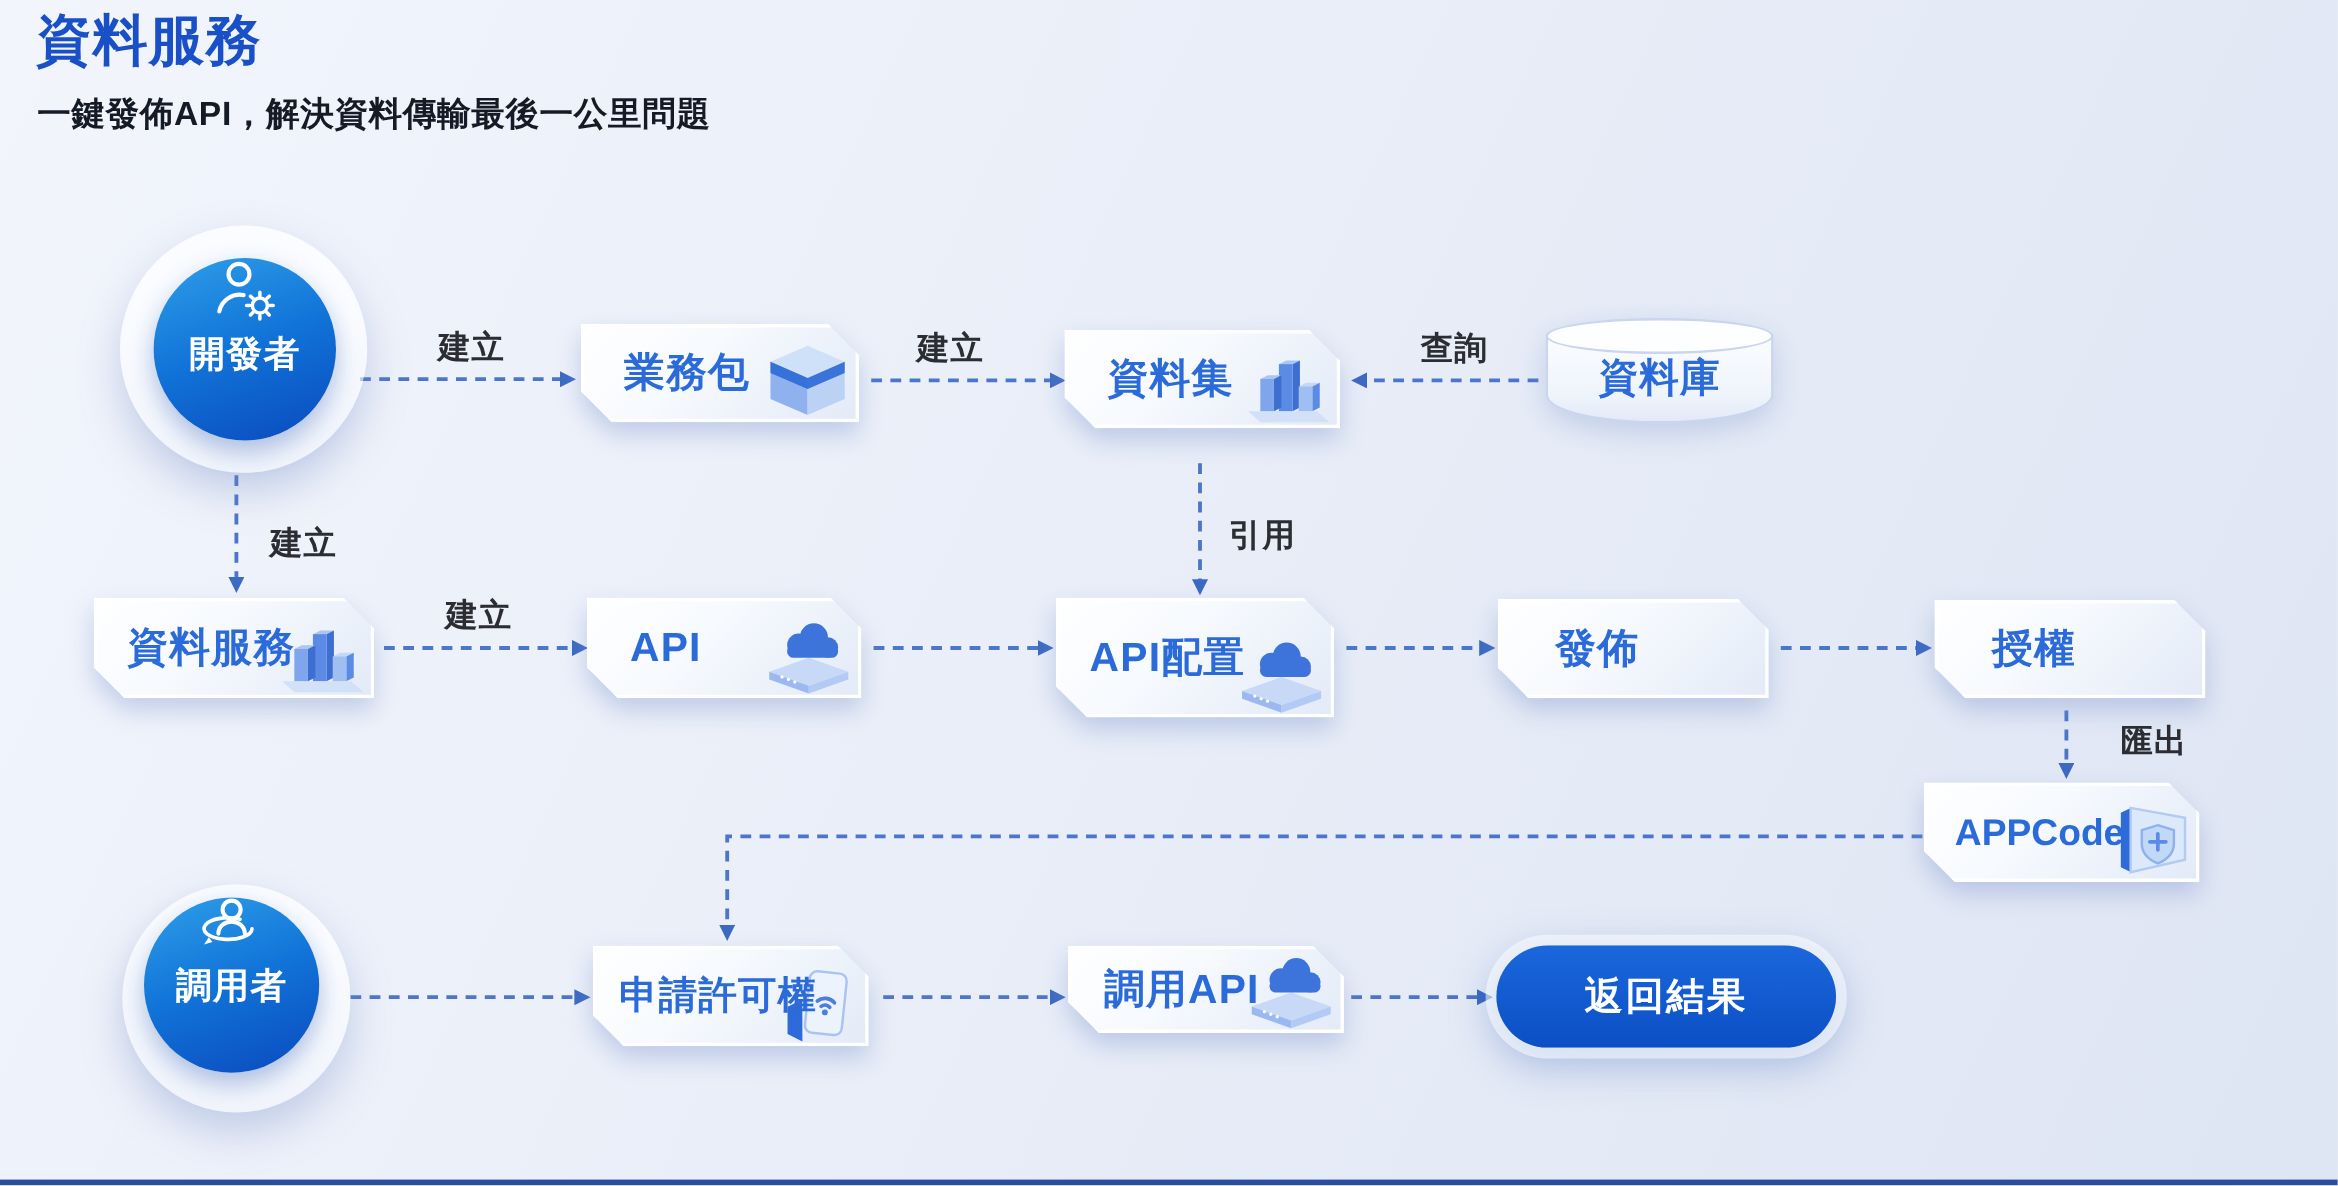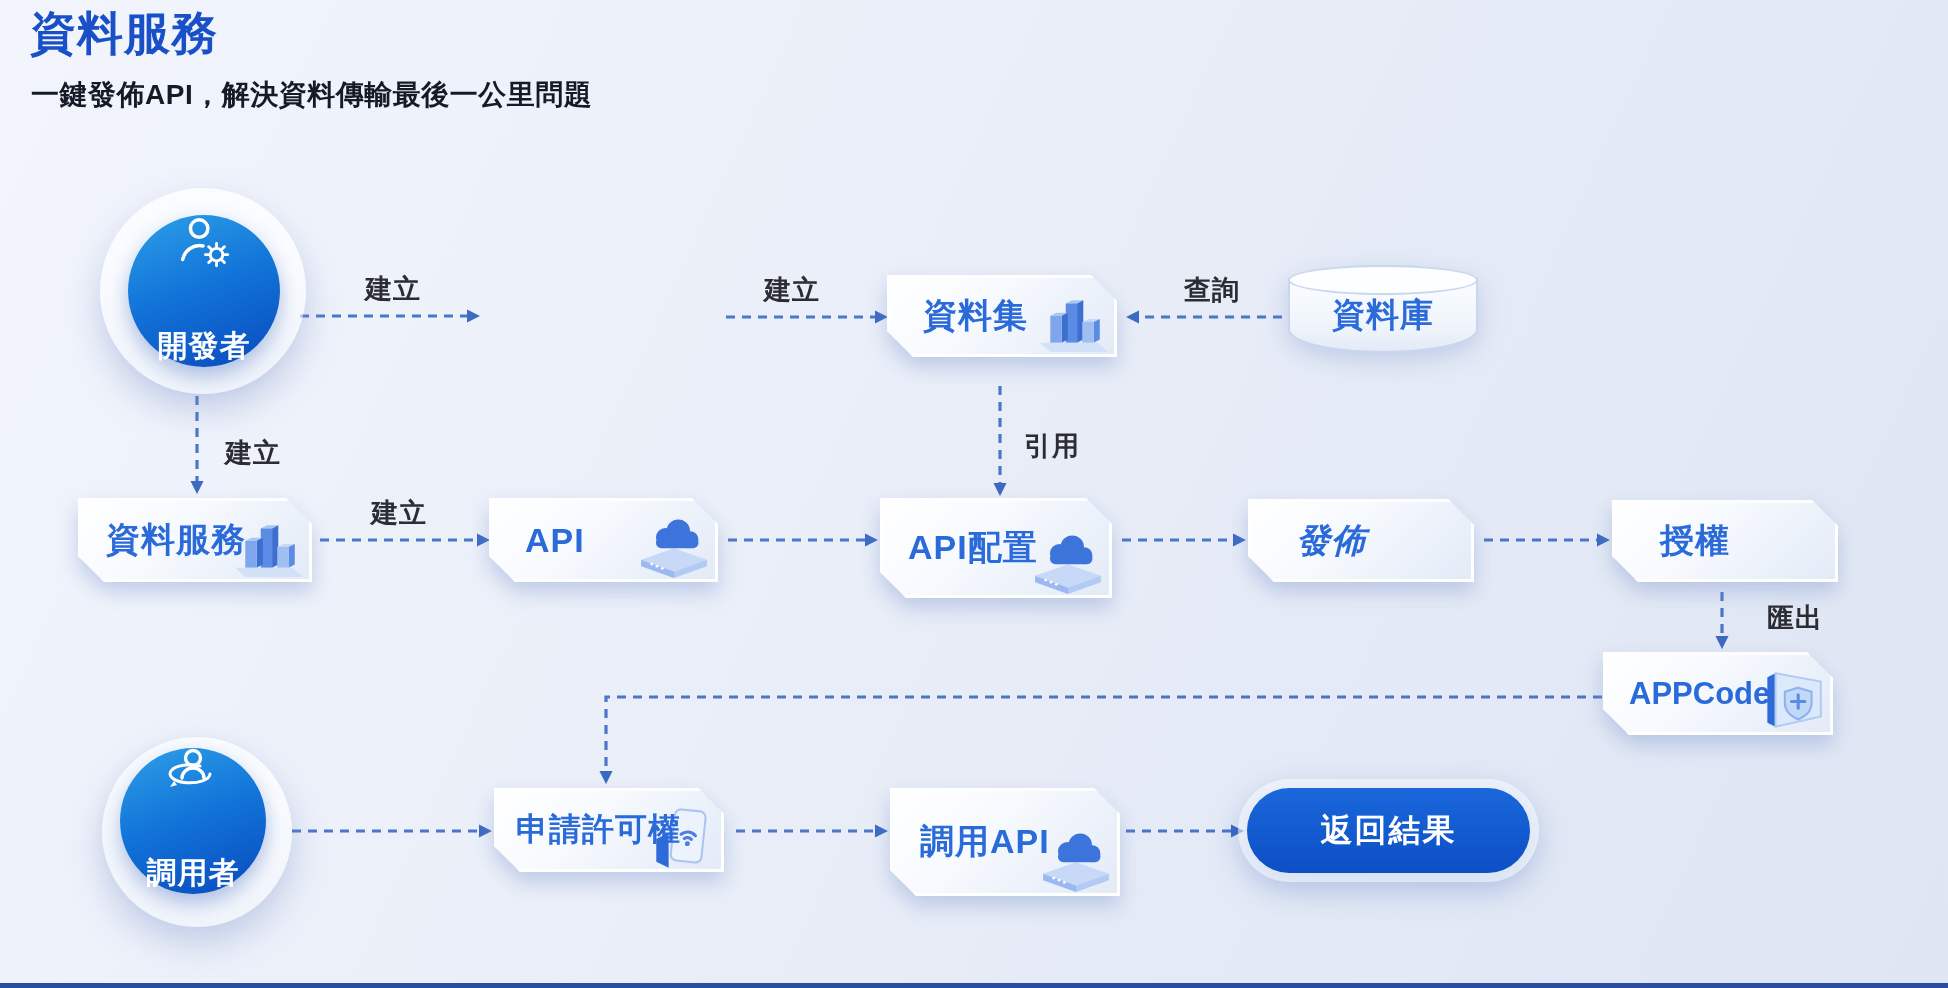--- a/index.html
+++ b/index.html
@@ -25,21 +25,21 @@
 
   
   .actor-halo{
     position:absolute;border-radius:50%;
     background:radial-gradient(circle at 50% 42%,#FAFCFF 58%,rgba(250,252,255,.25) 78%,rgba(250,252,255,0) 100%);
     box-shadow:0 16px 34px rgba(120,145,200,.38);
   }
   .actor-circle{
     position:absolute;border-radius:50%;
     background:linear-gradient(160deg,#2E9FE8 0%,#1173D8 48%,#0A4ABD 100%);
-    display:flex;flex-direction:column;align-items:center;justify-content:space-between;
+    display:flex;flex-direction:column;align-items:center;justify-content:flex-start;
     box-shadow:0 10px 22px rgba(20,70,170,.35);
   }
   .actor-label{color:#FFFFFF;font-size:30px;font-weight:800;margin-top:2px;letter-spacing:1px;}
 
   
   .node-wrap{position:absolute;filter:drop-shadow(0 10px 10px rgba(122,148,204,.40));}
   .node{
     position:absolute;inset:0;
     clip-path:polygon(0 0,calc(100% - 26px) 0,100% 26px,100% 100%,26px 100%,0 calc(100% - 26px));
     background:linear-gradient(135deg,#FFFFFF 0%,#F7FAFE 40%,#E2EAF7 100%);
@@ -134,20 +134,31 @@
   <div class="actor-circle" style="left:120px;top:748px;width:146px;height:146px;">
     <svg width="64" height="52" viewBox="0 0 64 52" fill="none" stroke="#FFFFFF" stroke-linecap="round">
       <circle cx="32" cy="10" r="7.5" stroke-width="3.4"></circle>
       <path d="M21 30 a11 10 0 0 1 22 0" stroke-width="3.4"></path>
       <path d="M49 26 a20 9 0 1 1 -10 -8" stroke-width="3"></path>
       <path d="M16 37 l-7 2 4 -6 z" fill="#FFFFFF" stroke="none"></path>
     </svg>
     <div class="actor-label">調用者</div>
   </div>
 
+  <div class="node-wrap" style="left:484px;top:270px;width:232px;height:82px;">
+    <div class="node">
+      <span class="node-label">業務包</span>
+      <svg class="node-icon" width="74" height="66" viewBox="0 0 70 64">
+        <polygon points="35,4 65,17 35,30 5,17" fill="#CFE0F9"></polygon>
+        <polygon points="5,17 35,30 35,60 5,47" fill="#8FB2EF"></polygon>
+        <polygon points="35,30 65,17 65,47 35,60" fill="#BBD2F5"></polygon>
+        <polygon points="5,17 35,30 65,17 65,26 35,39 5,26" fill="#2F6BD8" opacity="0.92"></polygon>
+      </svg>
+    </div>
+  </div>
 
   <div class="node-wrap" style="left:887px;top:275px;width:230px;height:82px;">
     <div class="node">
       <span class="node-label">資料集</span>
       <svg class="node-icon" width="74" height="66" viewBox="0 0 70 64">
         <polygon points="2,52 58,52 68,61 12,61" fill="#D3E1F8"></polygon>
         <polygon points="27,14 33,11 44,11 38,14" fill="#A9C6F4"></polygon>
           <polygon points="38,14 44,11 44,49 38,52" fill="#3D6FD0"></polygon>
           <rect x="27" y="14" width="11" height="38" fill="#5B8BE4"></rect>
         <polygon points="12,26 18,23 29,23 23,26" fill="#A9C6F4"></polygon>
@@ -223,21 +234,21 @@
             <circle cx="14" cy="49" r="1.3"></circle>
             <circle cx="19" cy="51" r="1.3"></circle>
             <circle cx="24" cy="53" r="1.3"></circle>
           </g>
       </svg>
     </div>
   </div>
 
   <div class="node-wrap" style="left:1248px;top:499px;width:226px;height:83px;">
     <div class="node">
-      <span class="node-label" style="padding-left:48px;font-style:italic;">發佈</span>
+      <span class="node-label" style="padding-left:48px;">發佈</span>
     </div>
   </div>
 
   <div class="node-wrap" style="left:1612px;top:500px;width:226px;height:82px;">
     <div class="node">
       <span class="node-label" style="padding-left:48px;">授權</span>
     </div>
   </div>
 
   <div class="node-wrap" style="left:1603px;top:652px;width:230px;height:83px;">
@@ -262,21 +273,21 @@
           <g stroke="#4C7EE0" stroke-width="3" fill="none" stroke-linecap="round">
             <path d="M34 30 a10 10 0 0 1 14 0"></path>
             <path d="M37.5 34 a5 5 0 0 1 7 0"></path>
           </g>
           <circle cx="41" cy="38.5" r="2.4" fill="#4C7EE0"></circle>
         </g>
       </svg>
     </div>
   </div>
 
-  <div class="node-wrap" style="left:890px;top:788px;width:230px;height:108px;">
+  <div class="node-wrap" style="left:890px;top:788px;width:230px;height:73px;">
     <div class="node">
       <span class="node-label" style="padding-left:30px;">調用API</span>
       <svg class="node-icon" width="76" height="68" viewBox="0 0 70 64">
         <polygon points="35,34 66,45 35,56 4,45" fill="#C7D9F7"></polygon>
         <polygon points="4,45 35,56 35,62 4,51" fill="#9BB9F0"></polygon>
         <polygon points="66,45 35,56 35,62 66,51" fill="#B3CBF4"></polygon>
         <g fill="#3D74DC">
             <circle cx="27" cy="24" r="9"></circle>
             <circle cx="39" cy="18" r="11"></circle>
             <circle cx="50" cy="26" r="8"></circle>

